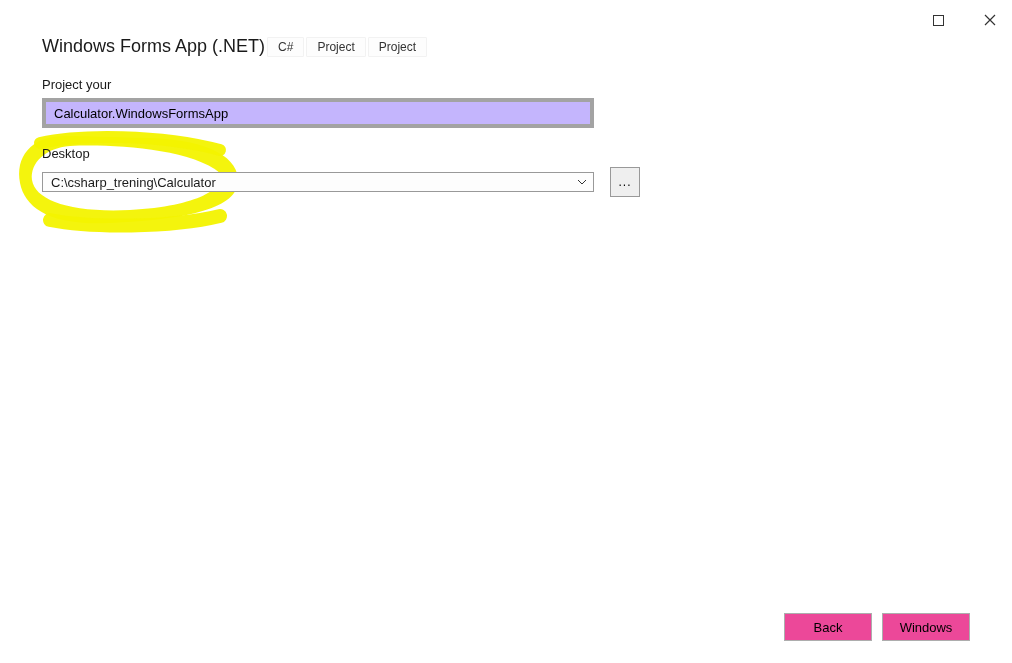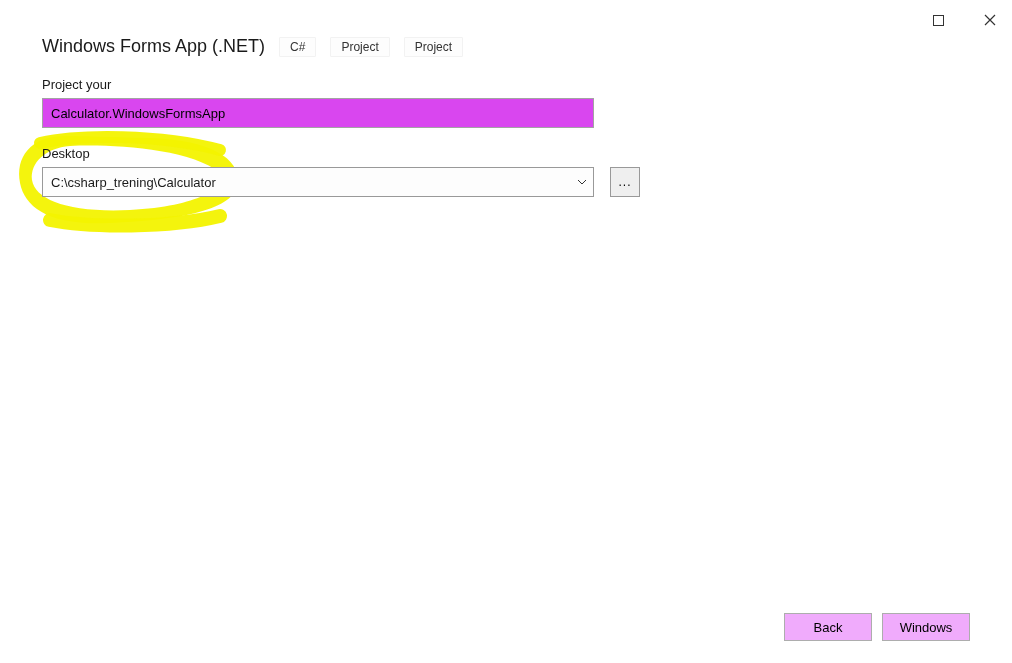--- a/index.html
+++ b/index.html
@@ -47,21 +47,21 @@
     }
     .title {
       font-size: 30px;
       font-weight: 400;
       color: #1a1a1a;
       margin-bottom: 24px;
     }
     .subtitle-row {
       display: flex;
       align-items: center;
-      gap: 14px;
+      gap: 2px;
       margin-bottom: 20px;
     }
     .subtitle {
       font-size: 18px;
       font-weight: 400;
     }
     .tag {
       background: #fdfdfd;
       border: 1px solid #f2f2f2;
       padding: 2px 10px;
@@ -73,38 +73,38 @@
       font-size: 13px;
       color: #1a1a1a;
       margin-bottom: 6px;
       display: block;
       position: relative;
       z-index: 2;
     }
     .text-input {
       width: 552px;
       height: 30px;
-      border: 1px solid #a3a3a3;
+      border: 4px solid #a3a3a3;
       padding: 0 8px;
       font-size: 13px;
       font-family: inherit;
-      background: #d946ef;
+      background: #c4b5fd;
       position: relative;
       z-index: 2;
       display: block;
       margin-bottom: 18px;
     }
     .location-row {
       display: flex;
       gap: 16px;
       align-items: center;
     }
     .combo-box {
       width: 552px;
-      height: 30px;
+      height: 20px;
       border: 1px solid #999;
       background: #fdfdfd;
       display: flex;
       align-items: center;
       justify-content: space-between;
       padding: 0 4px 0 8px;
       font-size: 13px;
       cursor: pointer;
     }
     .combo-arrow {
@@ -131,21 +131,21 @@
       position: absolute;
       bottom: 22px;
       right: 42px;
       display: flex;
       gap: 10px;
     }
     .nav-btn {
       width: 88px;
       height: 28px;
       border: 1px solid #adadad;
-      background: #f0abfc;
+      background: #ec4899;
       font-size: 13px;
       font-family: inherit;
       cursor: pointer;
     }
   </style>
 </head>
 <body>
 
 <svg class="highlight-scribble" viewBox="0 0 250 105">
   <path d="M 55 8 C 20 8, 5 30, 10 55 C 15 80, 40 98, 100 95 C 170 92, 225 82, 228 55 C 230 30, 200 12, 140 10 C 100 9, 70 8, 55 8 Z

